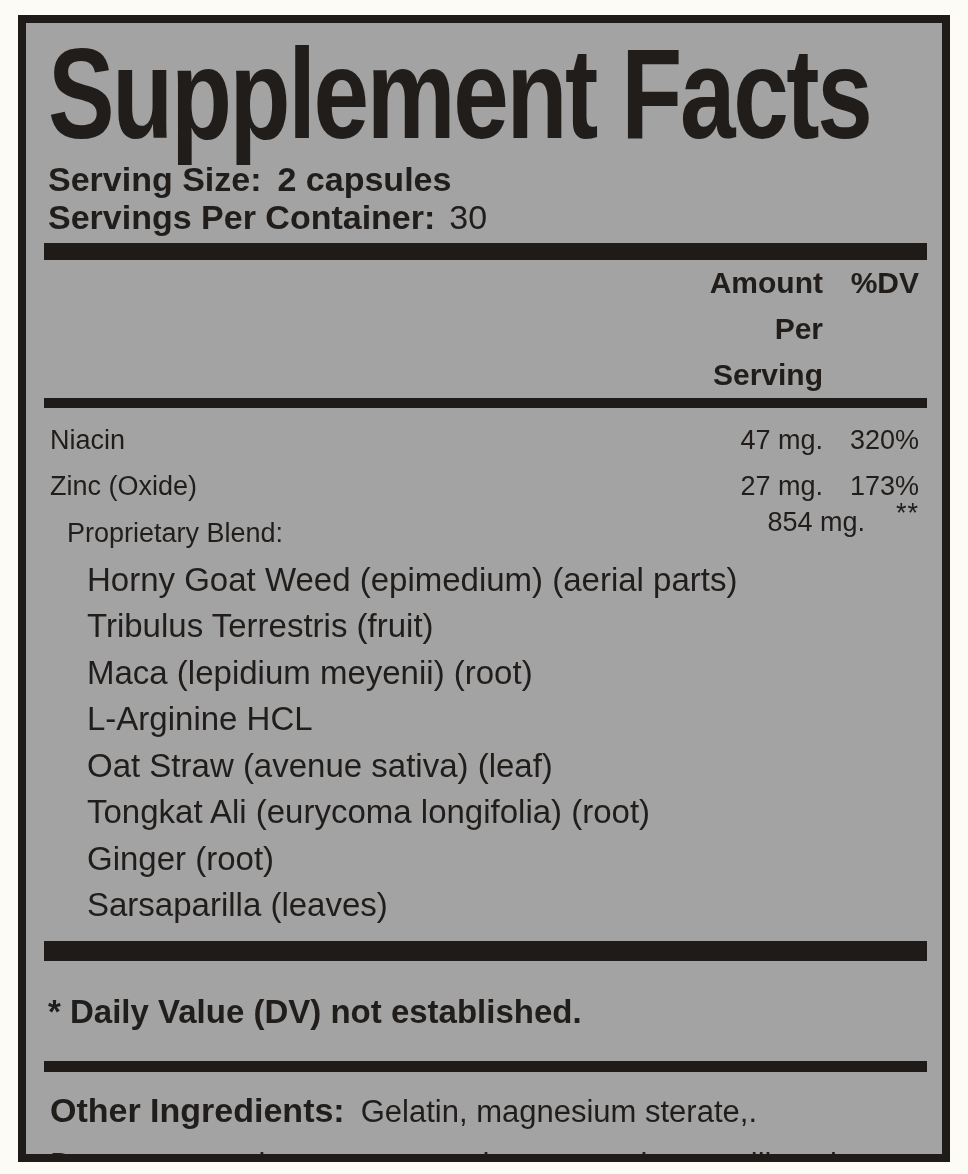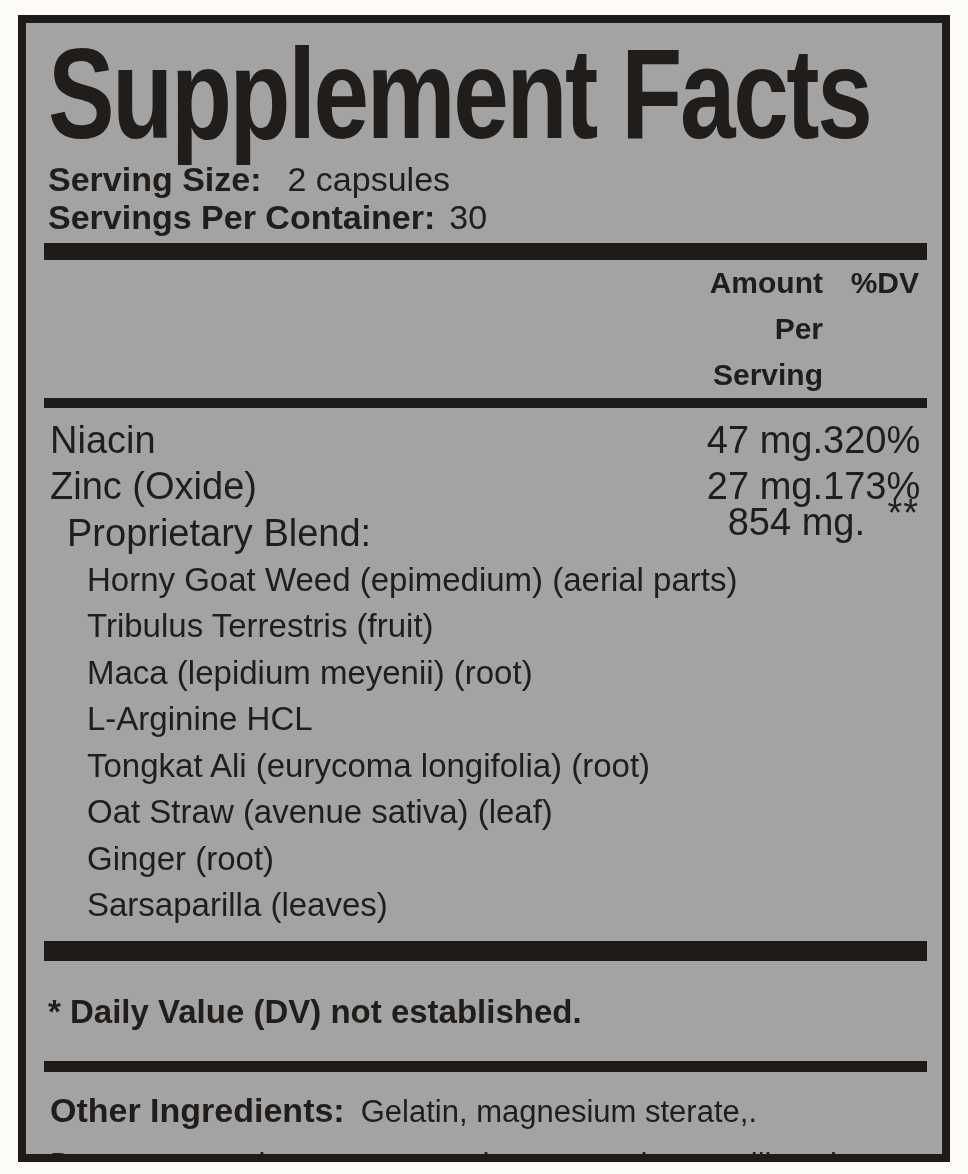--- a/index.html
+++ b/index.html
@@ -23,38 +23,38 @@
     font-size:128px;
     line-height:1.02;
     font-weight:bold;
     letter-spacing:-3px;
     white-space:nowrap;
     transform:scaleX(0.78);
     transform-origin:left top;
   }
   .serving-block { margin-left:22px; font-size:34px; line-height:38px; }
   .serving-block .lbl { font-weight:bold; }
-  .serving-block .val { font-weight:normal; margin-left:26px; }
+  .serving-block .val { font-weight:bold; margin-left:16px; }
   .serving-block .val-wide { font-weight:normal; margin-left:14px; }
   .bar  { height:17px; background:#1e1b19; margin:7px 15px 0 18px; }
   .bar2 { height:20px; background:#1e1b19; margin:12px 15px 0 18px; }
   .rule  { height:10px; background:#1e1b19; margin:0 15px 0 18px; }
   .rule2 { height:11px; background:#1e1b19; margin:30px 15px 0 18px; }
   .hdr-row {
     display:flex; align-items:baseline;
     padding:0 23px 0 24px;
     font-size:30px; font-weight:bold; line-height:46px;border-radius:31px;
   }
   .hdr-row .spacer { flex:1; }
   .hdr-row .amount-h { width:160px; text-align:right; }
   .hdr-row .dv-h { width:96px; text-align:right; }
   .nrow {
     display:flex; align-items:flex-end;
     padding:0 23px 0 24px;
-    font-size:38px; line-height:46px;
+    font-size:27px; line-height:46px;
   }
   .nrow.first { margin-top:9px; }
   .nrow .name { flex:1; }
   .nrow .amount { width:160px; text-align:right; white-space:nowrap; }
   .nrow .dv { width:96px; text-align:right; }
   .nrow.prop { line-height:48px;padding-left:41px; }
   .nrow.prop .amount { width:202px; position:relative; top:-11px; }
   .nrow.prop .dv { width:54px; position:relative; top:-11px; }
   .nrow.prop .dv .sup { position:relative; top:-9px; letter-spacing:1px; }
   .blend-item { padding-left:61px; font-size:33px; line-height:46.5px; }
@@ -107,22 +107,22 @@
     <span class="name">Proprietary Blend:</span>
     <span class="amount">854 mg.</span>
     <span class="dv"><span class="sup">**</span></span>
   </div>
 
   <div>
     <div class="blend-item">Horny Goat Weed (epimedium) (aerial parts)</div>
     <div class="blend-item">Tribulus Terrestris (fruit)</div>
     <div class="blend-item">Maca (lepidium meyenii) (root)</div>
     <div class="blend-item">L-Arginine HCL</div>
+    <div class="blend-item">Oat Straw (avenue sativa) (leaf)</div>
     <div class="blend-item">Tongkat Ali (eurycoma longifolia) (root)</div>
-    <div class="blend-item">Oat Straw (avenue sativa) (leaf)</div>
     <div class="blend-item">Ginger (root)</div>
     <div class="blend-item">Sarsaparilla (leaves)</div>
   </div>
 
   <div class="bar2"></div>
 
   <div class="footnote">* Daily Value (DV) not established.</div>
 
   <div class="rule2"></div>
 

